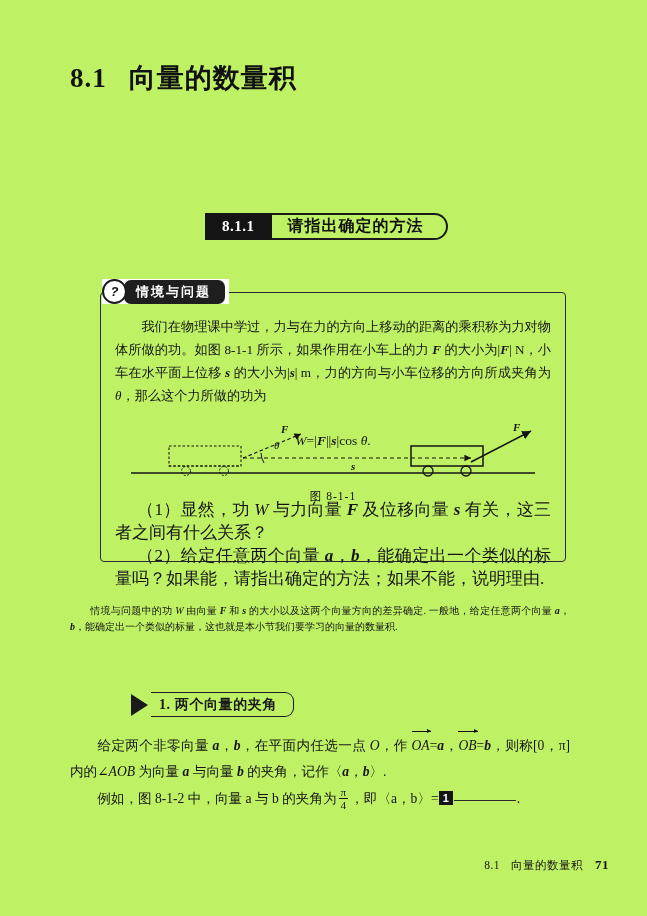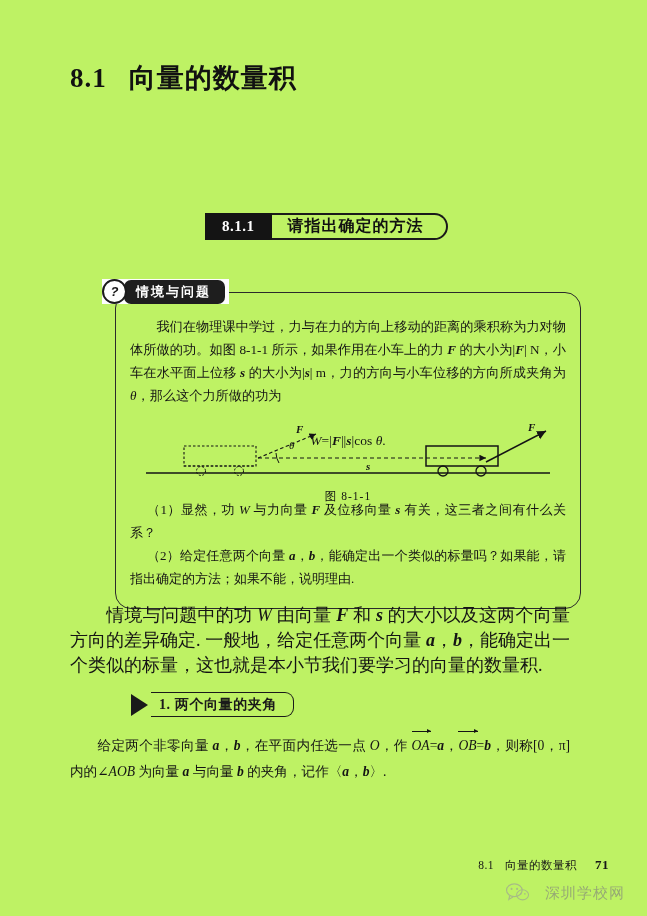--- a/index.html
+++ b/index.html
@@ -63,26 +63,26 @@
     align-items: center;
     font-size: 16px;
     font-weight: bold;
     color: #111;
     letter-spacing: 1px;
   }
 
   
   .situation-box {
     position: absolute;
-    left: 115px;
+    left: 100px;
     top: 292px;
     width: 466px;
-    height: 317px;
+    height: 270px;
     border: 1.5px solid #2b2b2b;
-    border-radius: 16px;
+    border-radius: 4px;
     box-sizing: border-box;
   }
   .situation-tab {
     position: absolute;
     left: 102px;
     top: 279px;
     display: flex;
     align-items: center;
     background: #fdfdfd;
     padding-right: 4px;
@@ -148,35 +148,35 @@
     margin-top: 2px;
     letter-spacing: 1px;
     color: #111;
   }
 
   .questions {
     position: absolute;
     left: 14px;
     right: 14px;
     top: 205px;
-    font-size: 13px;
+    font-size: 17px;
     line-height: 23px;
     color: #141414;
     text-align: justify;
   }
   .questions p { margin: 0; text-indent: 1.3em; }
 
   
   .body-para {
     position: absolute;
     left: 70px;
     top: 603px;
     width: 500px;
-    font-size: 18px;
-    line-height: 25px;
+    font-size: 10px;
+    line-height: 16px;
     text-align: justify;
     color: #141414;
   }
 
   
   .sub-heading {
     position: absolute;
     left: 96px;
     top: 692px;
     display: flex;
@@ -287,21 +287,21 @@
     right: 38px;
     top: 857px;
     font-size: 11.5px;
     color: #161616;
     display: flex;
     align-items: baseline;
     gap: 6px;
     letter-spacing: 0.5px;
   }
   .footer-sec { margin-right: 5px; }
-  .footer-page { font-weight: bold; font-size: 13px; margin-left: 12px; text-align: right; }
+  .footer-page { font-weight: bold; font-size: 13px; margin-left: 6px; text-align: right; }
 
   
   .watermark {
     position: absolute;
     right: 22px;
     top: 882px;
     display: flex;
     align-items: center;
     gap: 14px;
     opacity: 0.62;
@@ -392,33 +392,24 @@
 
   <div class="sub-heading">
     <div class="arrow-icon"></div>
     <div class="sub-heading-box">1. 两个向量的夹角</div>
   </div>
 
   <div class="def-para">
     <span style="display:inline-block;width:2em;"></span>给定两个非零向量 <span class="mb">a</span>，<span class="mb">b</span>，在平面内任选一点 <span class="mi">O</span>，作 <span class="overarrow mi">OA</span>=<span class="mb">a</span>，<span class="overarrow mi">OB</span>=<span class="mb">b</span>，则称[0，π]内的∠<span class="mi">AOB</span> 为向量 <span class="mb">a</span> 与向量 <span class="mb">b</span> 的夹角，记作〈<span class="mb">a</span>，<span class="mb">b</span>〉.
   </div>
 
+  <div class="example-para">
+    <span style="display:inline-block;width:2em;"></span><span>例如，图 8-1-2 中，向量 a 与 b 的夹角为</span><span class="frac"><span class="num">π</span><span class="den">4</span></span><span>，即〈a，b〉=</span><span class="blank-marker">1</span><span class="blank-line"></span><span>.</span>
+  </div>
 
   <div class="footer">
     <span class="footer-sec">8.1</span>
     <span>向量的数量积</span>
     <span class="footer-page">71</span>
   </div>
 
-  <div class="watermark">
-    <svg class="wechat-icon" viewBox="0 0 28 24">
-      <ellipse cx="10" cy="9" rx="8.5" ry="7" fill="none" stroke="#9a9a9a" stroke-width="1.3"></ellipse>
-      <path d="M5,15 L4,19 L8.5,16.4" fill="none" stroke="#9a9a9a" stroke-width="1.3"></path>
-      <circle cx="7" cy="7.5" r="1.1" fill="#9a9a9a"></circle>
-      <circle cx="13" cy="7.5" r="1.1" fill="#9a9a9a"></circle>
-      <ellipse cx="19" cy="14" rx="6.5" ry="5.5" fill="none" stroke="#9a9a9a" stroke-width="1.1"></ellipse>
-      <circle cx="17" cy="13" r="0.9" fill="#9a9a9a"></circle>
-      <circle cx="21.5" cy="13" r="0.9" fill="#9a9a9a"></circle>
-    </svg>
-    <span class="watermark-text">深圳学校网</span>
-  </div>
 
 </div>
 
 </body></html>

